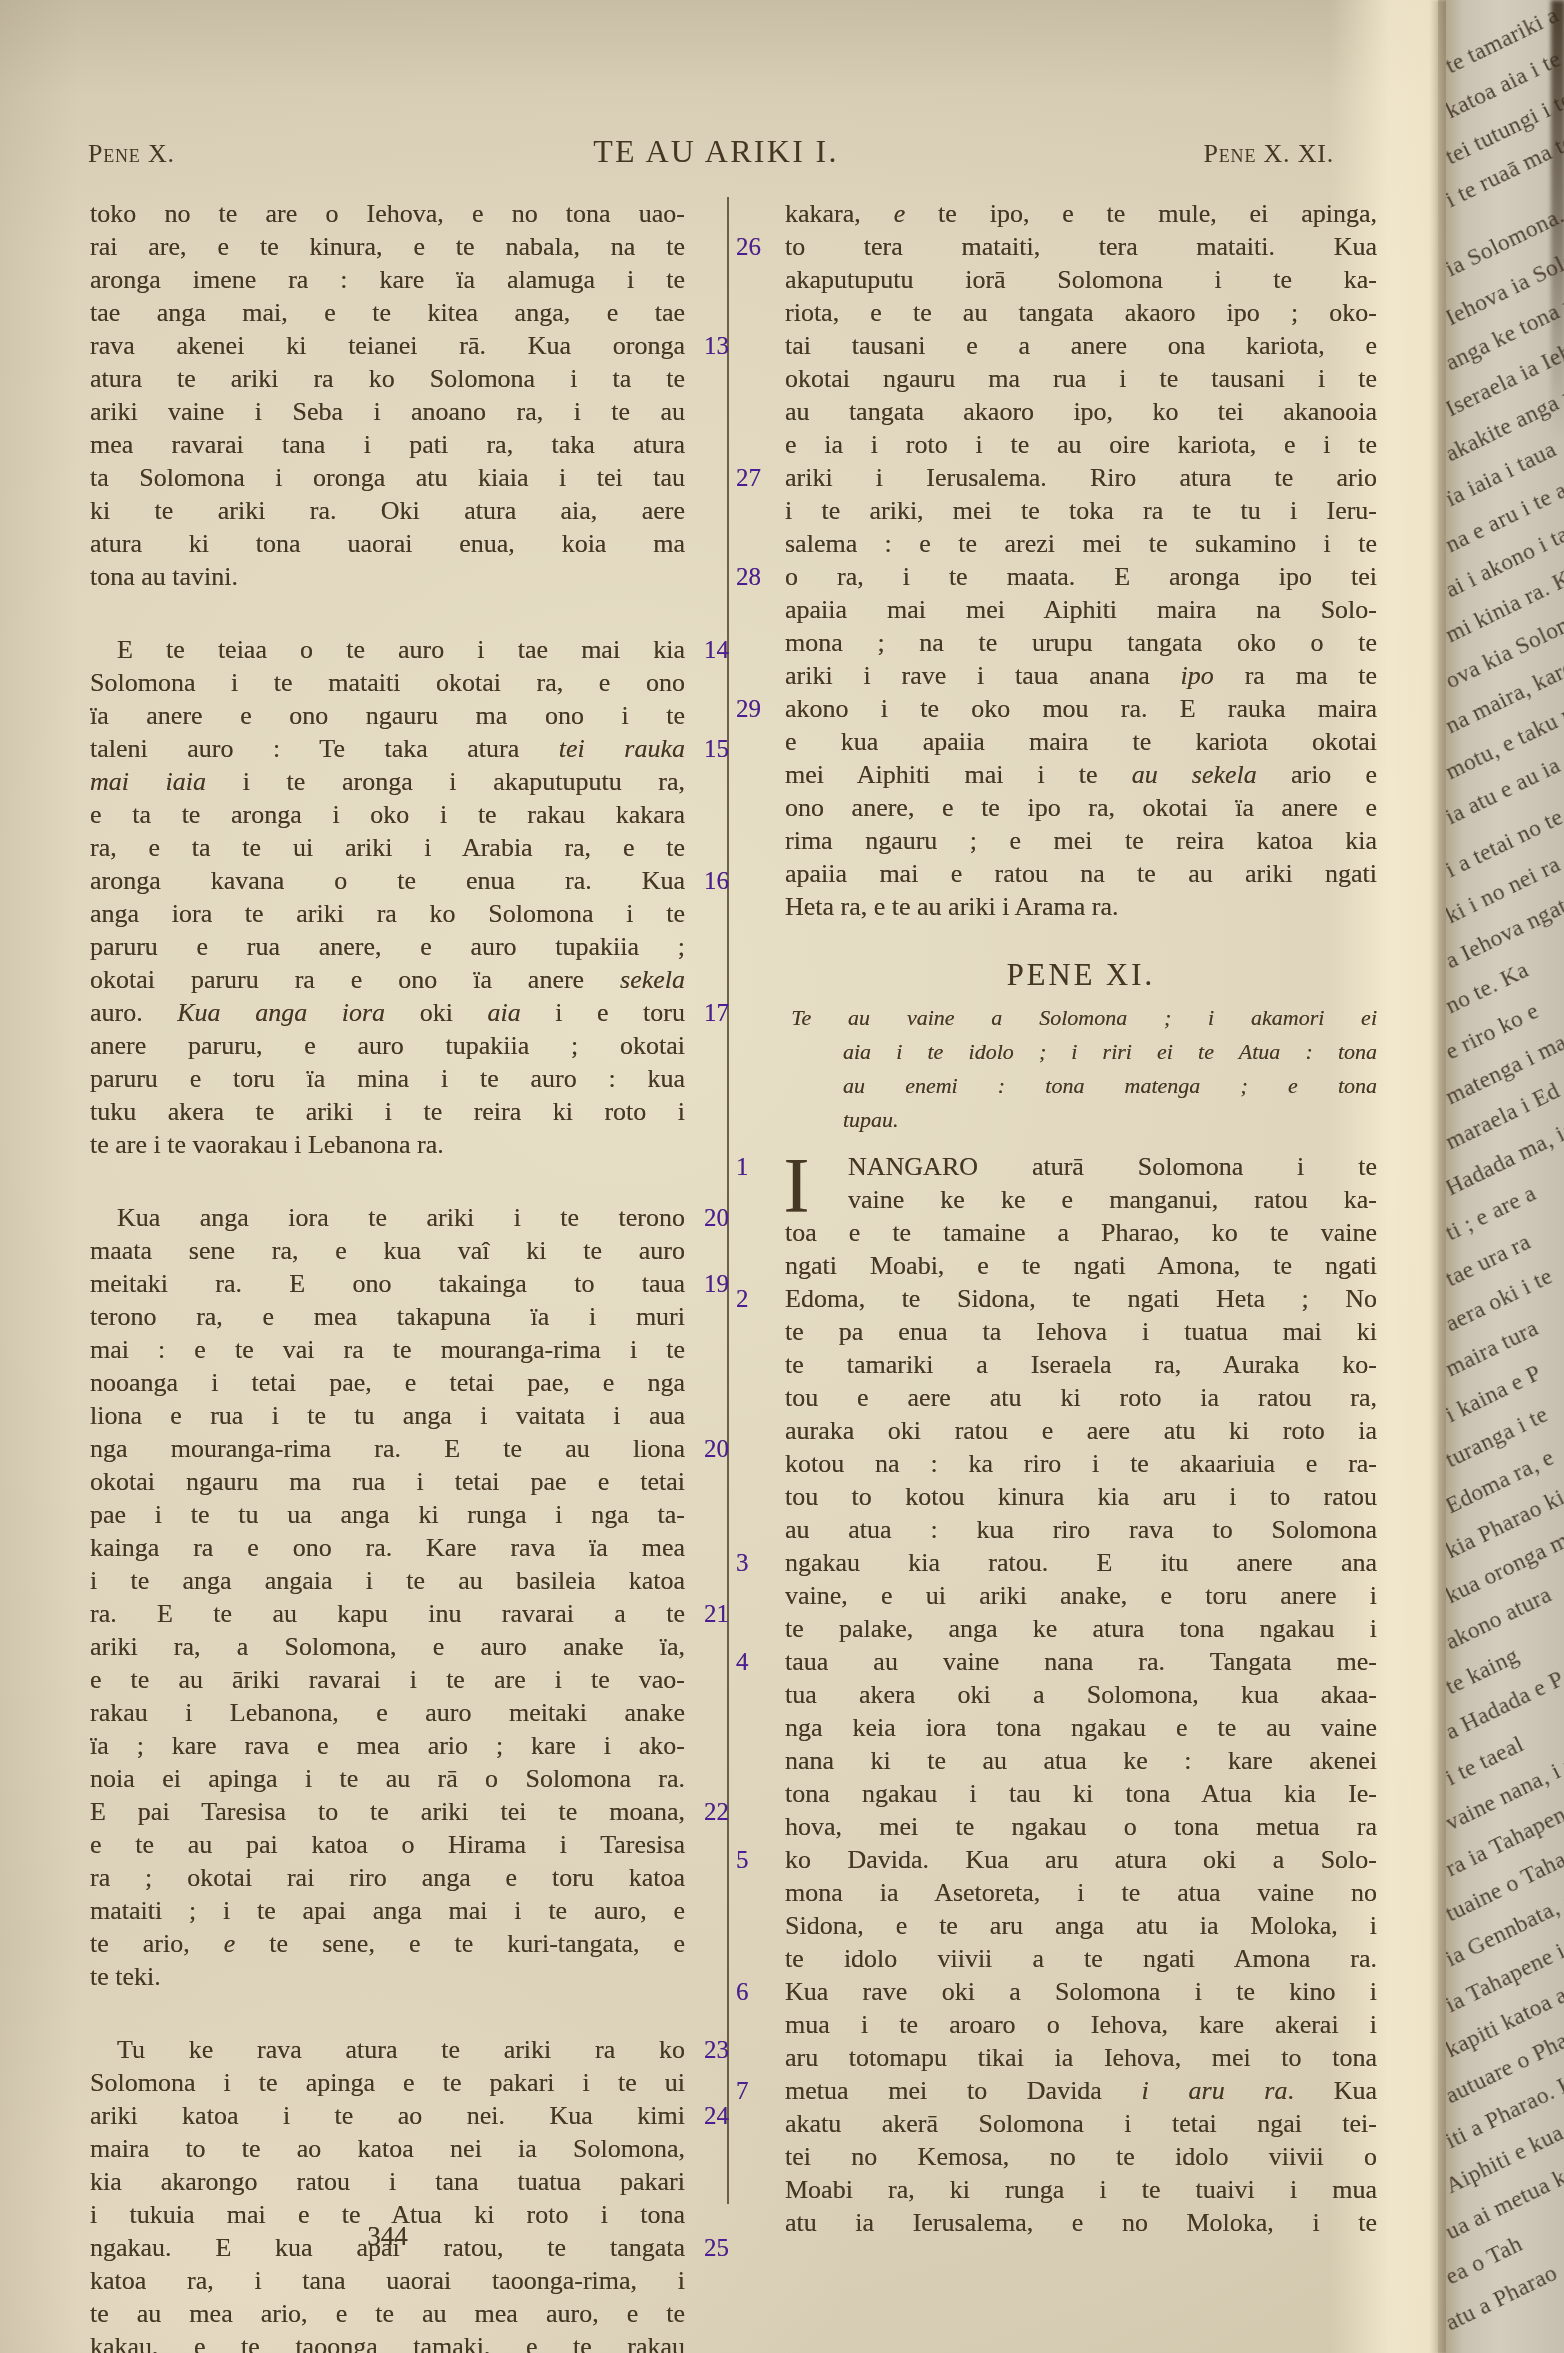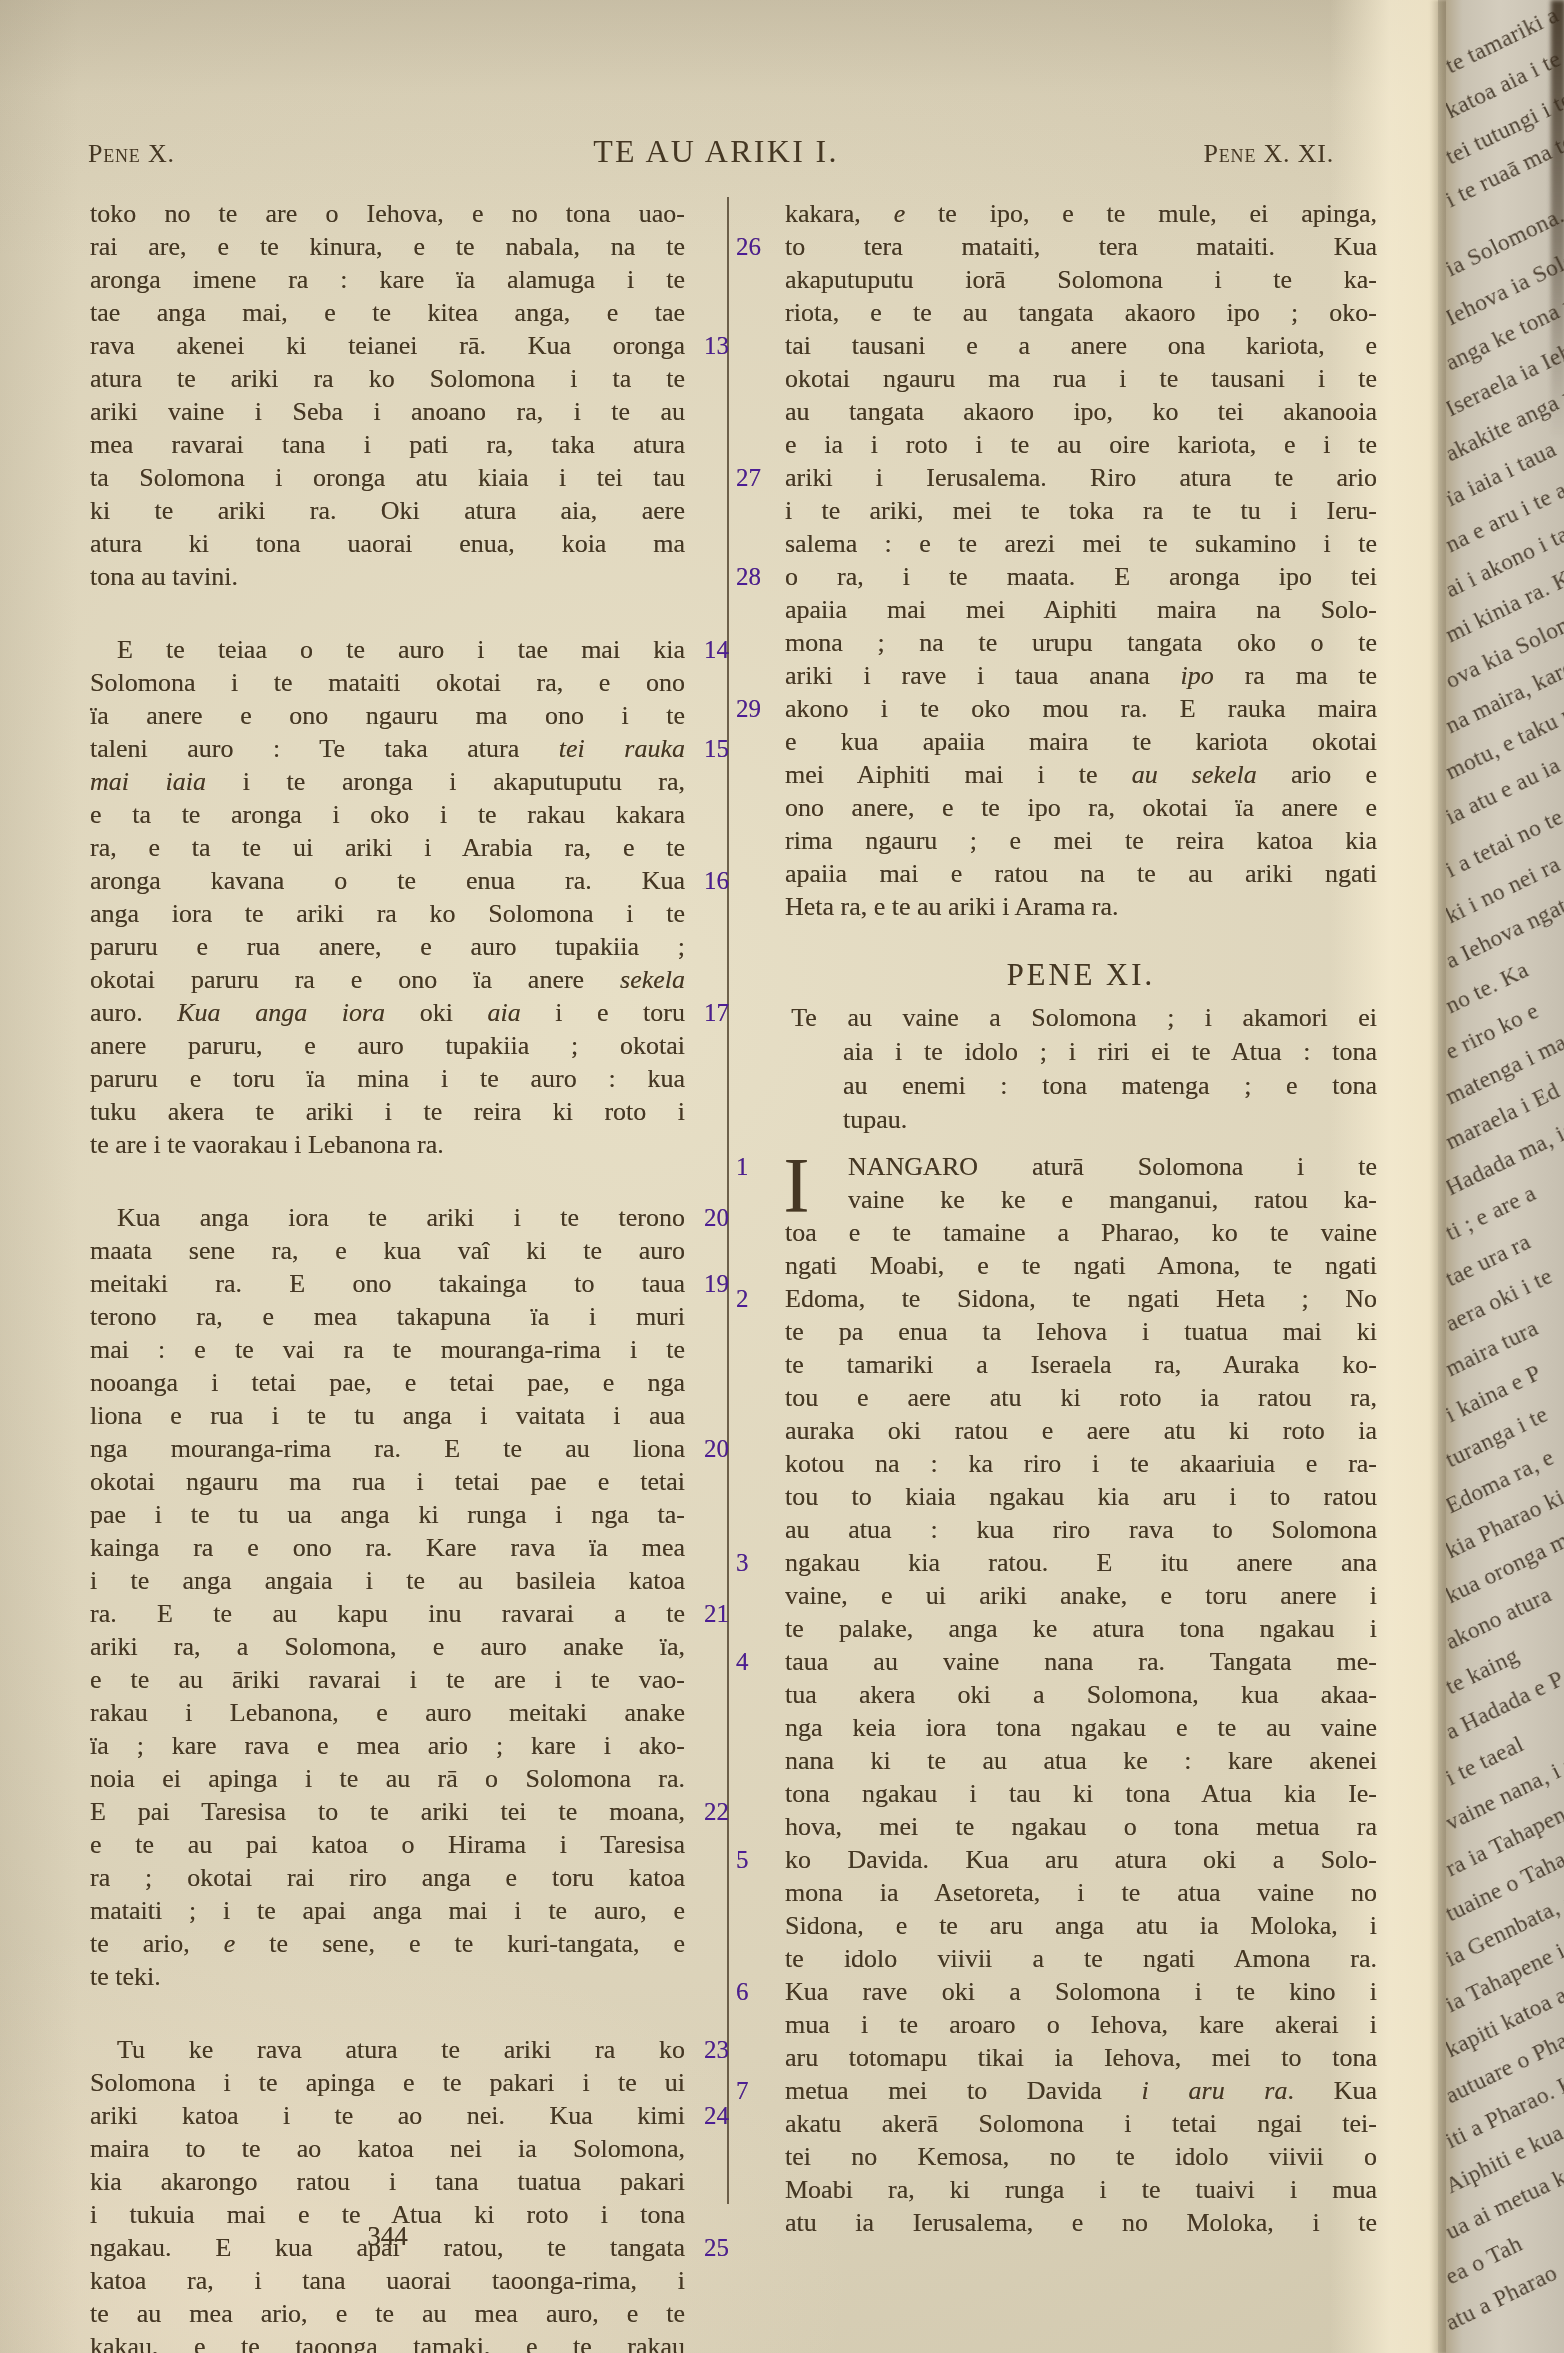--- a/index.html
+++ b/index.html
@@ -65,21 +65,21 @@
     text-shadow:0 0 0.5px rgba(62,47,27,.55);
   }
   #chapter-heading{
     margin-top:30px;height:45px;line-height:45px;text-align:center;
     font-size:30.5px;letter-spacing:3.1px;color:#453723;
     text-shadow:0 0 0.5px rgba(62,47,27,.55);
     font-family:Liberation Serif, serif;
   }
   #chapter-summary{margin-top:3.1px;margin-bottom:12.5px;}
   #chapter-summary .line{
-    height:34px;line-height:34px;font-size:26px;
+    font-style:italic;height:34px;line-height:34px;font-size:22px;
   }
   #chapter-summary .line.s1{padding-left:6.3px;}
   #chapter-summary .line.s2{padding-left:58px;}
   #page-number{
     position:absolute;left:90px;top:2221px;width:595px;text-align:center;
     font-size:27px;color:#453723;text-shadow:0 0 0.5px rgba(62,47,27,.55);
   }
 </style>
 </head>
 <body>
@@ -248,21 +248,21 @@
       <div class="line drop">NANGARO aturā Solomona i te<span class="vnum">1</span><span class="dropcap">I</span></div>
       <div class="line drop2">vaine ke ke e manganui, ratou ka-</div>
       <div class="line">toa e te tamaine a Pharao, ko te vaine</div>
       <div class="line">ngati Moabi, e te ngati Amona, te ngati</div>
       <div class="line">Edoma, te Sidona, te ngati Heta ;  No<span class="vnum">2</span></div>
       <div class="line">te pa enua ta Iehova i tuatua mai ki</div>
       <div class="line">te tamariki a Iseraela ra, Auraka ko-</div>
       <div class="line">tou e aere atu ki roto ia ratou ra,</div>
       <div class="line">auraka oki ratou e aere atu ki roto ia</div>
       <div class="line">kotou na :  ka riro i te akaariuia e ra-</div>
-      <div class="line">tou to kiaia ngakau kia aru i to ratou</div>
+      <div class="line">tou to kotou kinura kia aru i to ratou</div>
       <div class="line">au atua :  kua riro rava to Solomona</div>
       <div class="line">ngakau kia ratou.  E itu anere ana<span class="vnum">3</span></div>
       <div class="line">vaine, e ui ariki anake, e toru anere i</div>
       <div class="line">te palake, anga ke atura tona ngakau i</div>
       <div class="line">taua au vaine nana ra.  Tangata me-<span class="vnum">4</span></div>
       <div class="line">tua akera oki a Solomona, kua akaa-</div>
       <div class="line">nga keia iora tona ngakau e te au vaine</div>
       <div class="line">nana ki te au atua ke :  kare akenei</div>
       <div class="line">tona ngakau i tau ki tona Atua kia Ie-</div>
       <div class="line">hova, mei te ngakau o tona metua ra</div>

